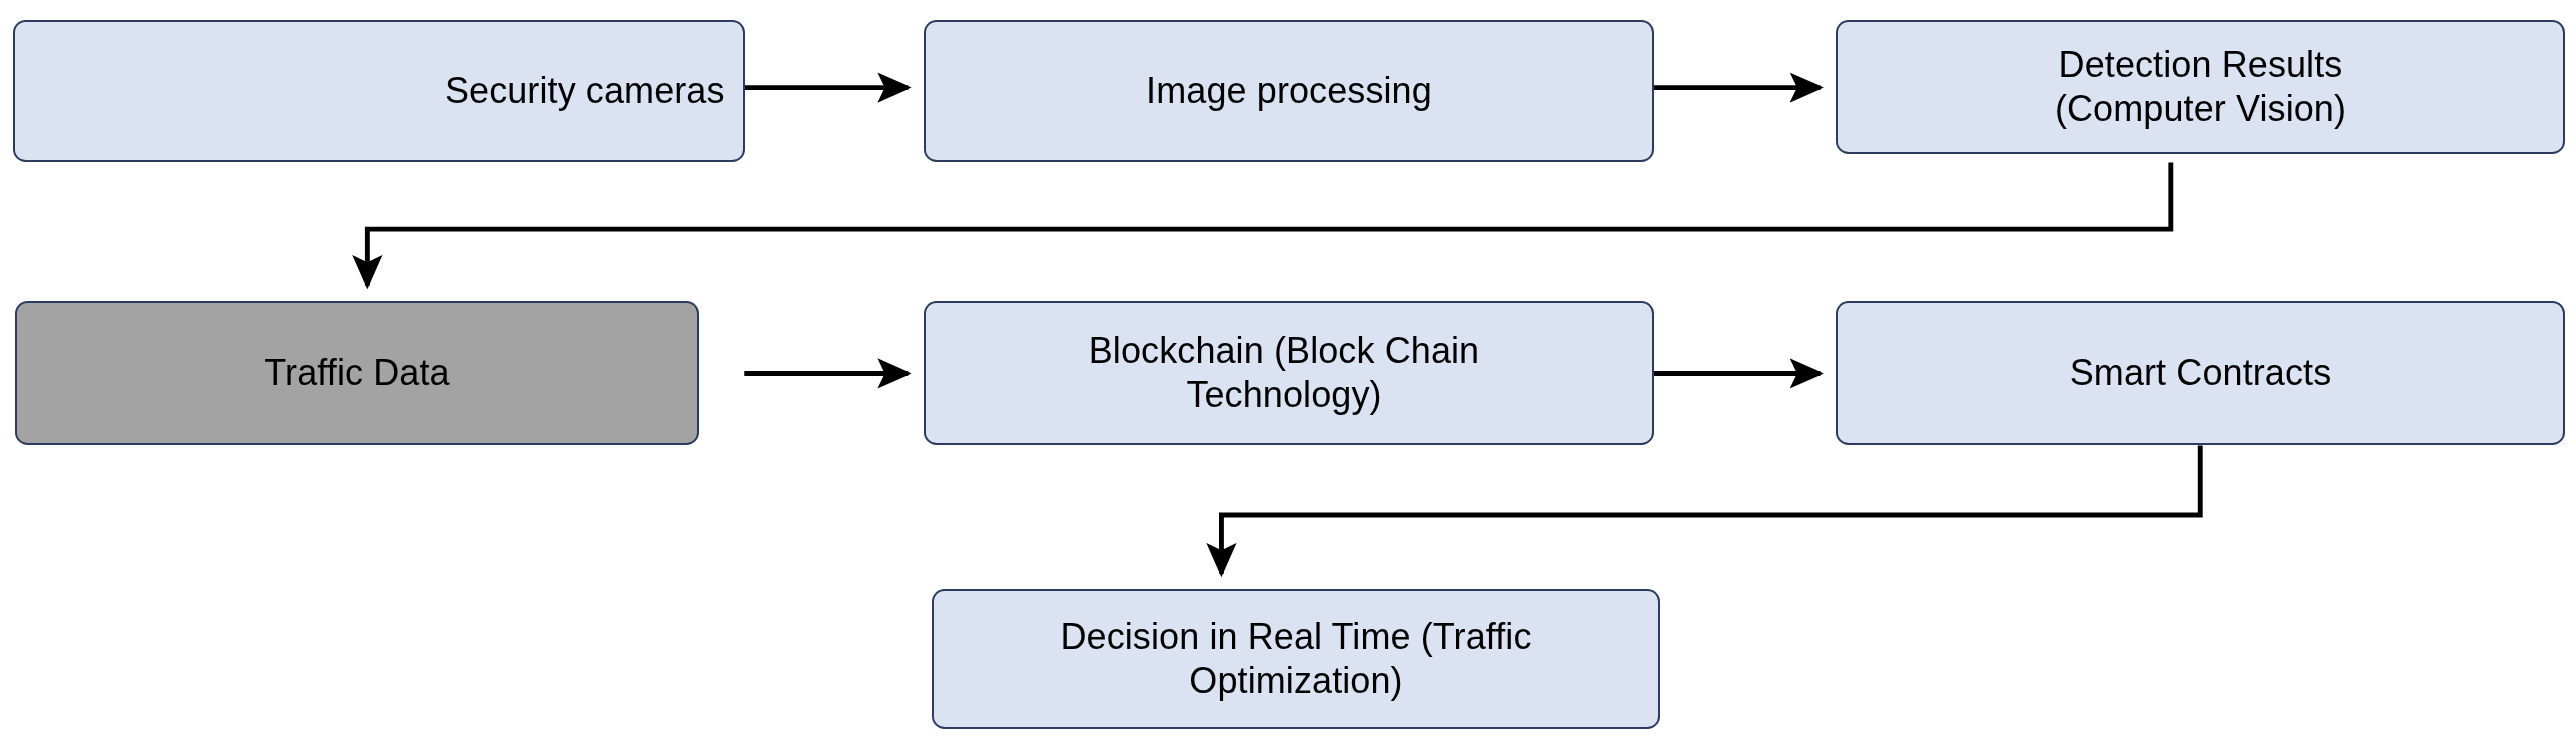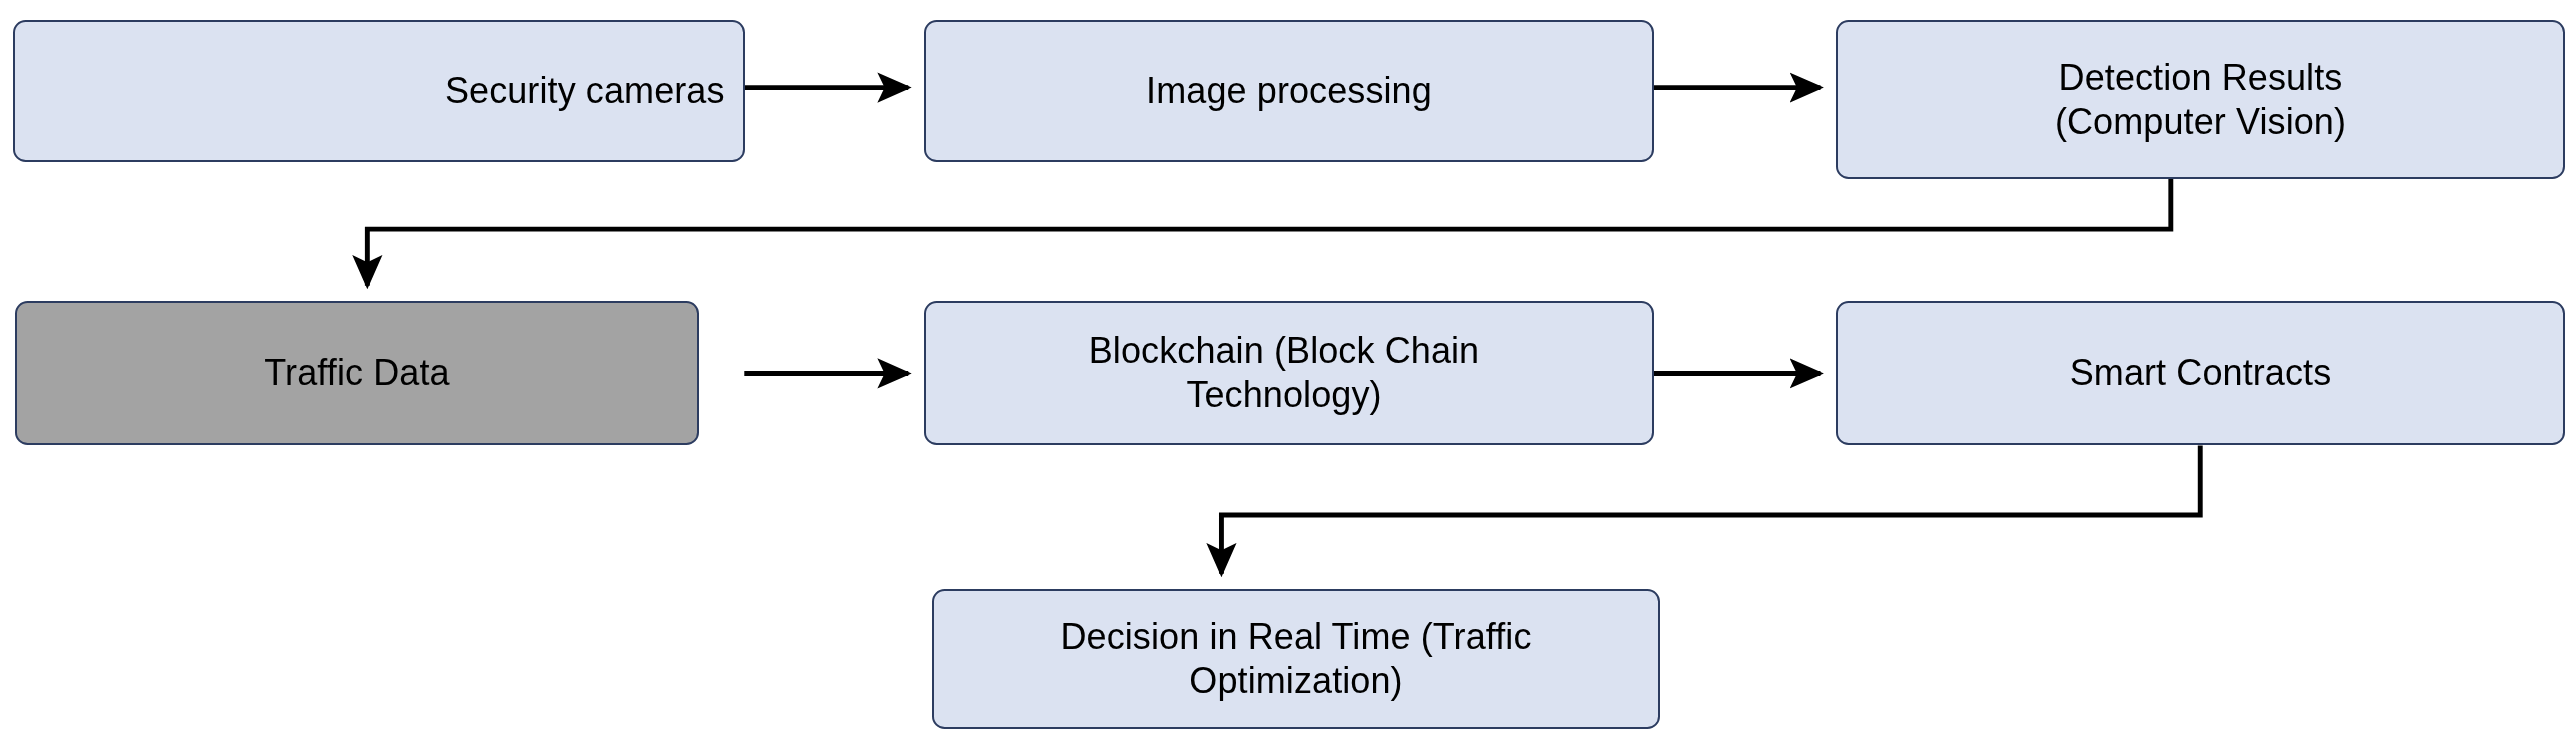--- a/index.html
+++ b/index.html
@@ -69,21 +69,21 @@
       </g>
   </svg>
 
   <div id="nodes-layer">
       <div class="node" style="left: 12.6px; top: 20.3px; width: 732px; height: 142px; background: rgb(219, 226, 241); border-color: rgb(44, 60, 96); color: rgb(0, 0, 0); text-align: right;">
         <span class="node-label">Security cameras</span>
       </div>
       <div class="node" style="left: 924px; top: 20.3px; width: 730px; height: 142px; background: rgb(219, 226, 241); border-color: rgb(44, 60, 96); color: rgb(0, 0, 0);">
         <span class="node-label">Image processing</span>
       </div>
-      <div class="node" style="left: 1836px; top: 20.3px; width: 729px; height: 159px; background: rgb(219, 226, 241); border-color: rgb(44, 60, 96); color: rgb(0, 0, 0);">
+      <div class="node" style="left: 1836px; top: 20.3px; width: 729px; height: 134px; background: rgb(219, 226, 241); border-color: rgb(44, 60, 96); color: rgb(0, 0, 0);">
         <span class="node-label">Detection Results
 (Computer Vision)</span>
       </div>
       <div class="node" style="left: 15px; top: 301px; width: 684px; height: 144px; background: #a3a3a3; border-color: rgb(44, 60, 96); color: rgb(0, 0, 0);">
         <span class="node-label">Traffic Data</span>
       </div>
       <div class="node" style="left: 924px; top: 301px; width: 730px; height: 144px; background: rgb(219, 226, 241); border-color: rgb(44, 60, 96); color: rgb(0, 0, 0); padding-left: 8px;">
         <span class="node-label">Blockchain (Block Chain
 Technology)</span>
       </div>

